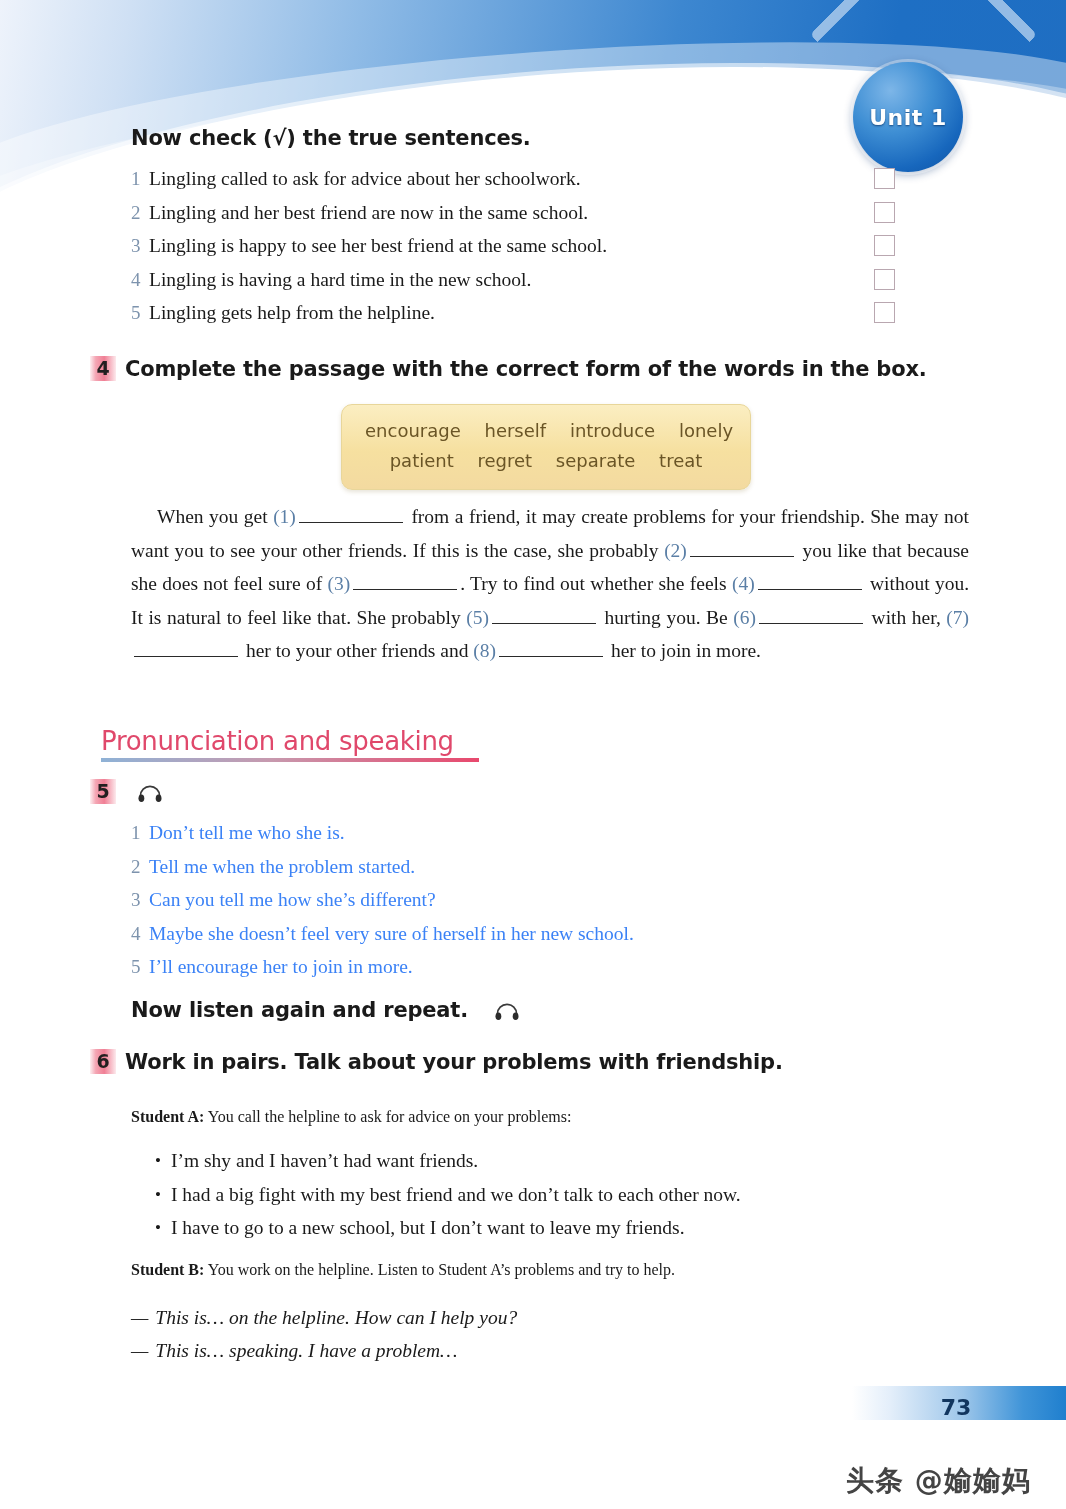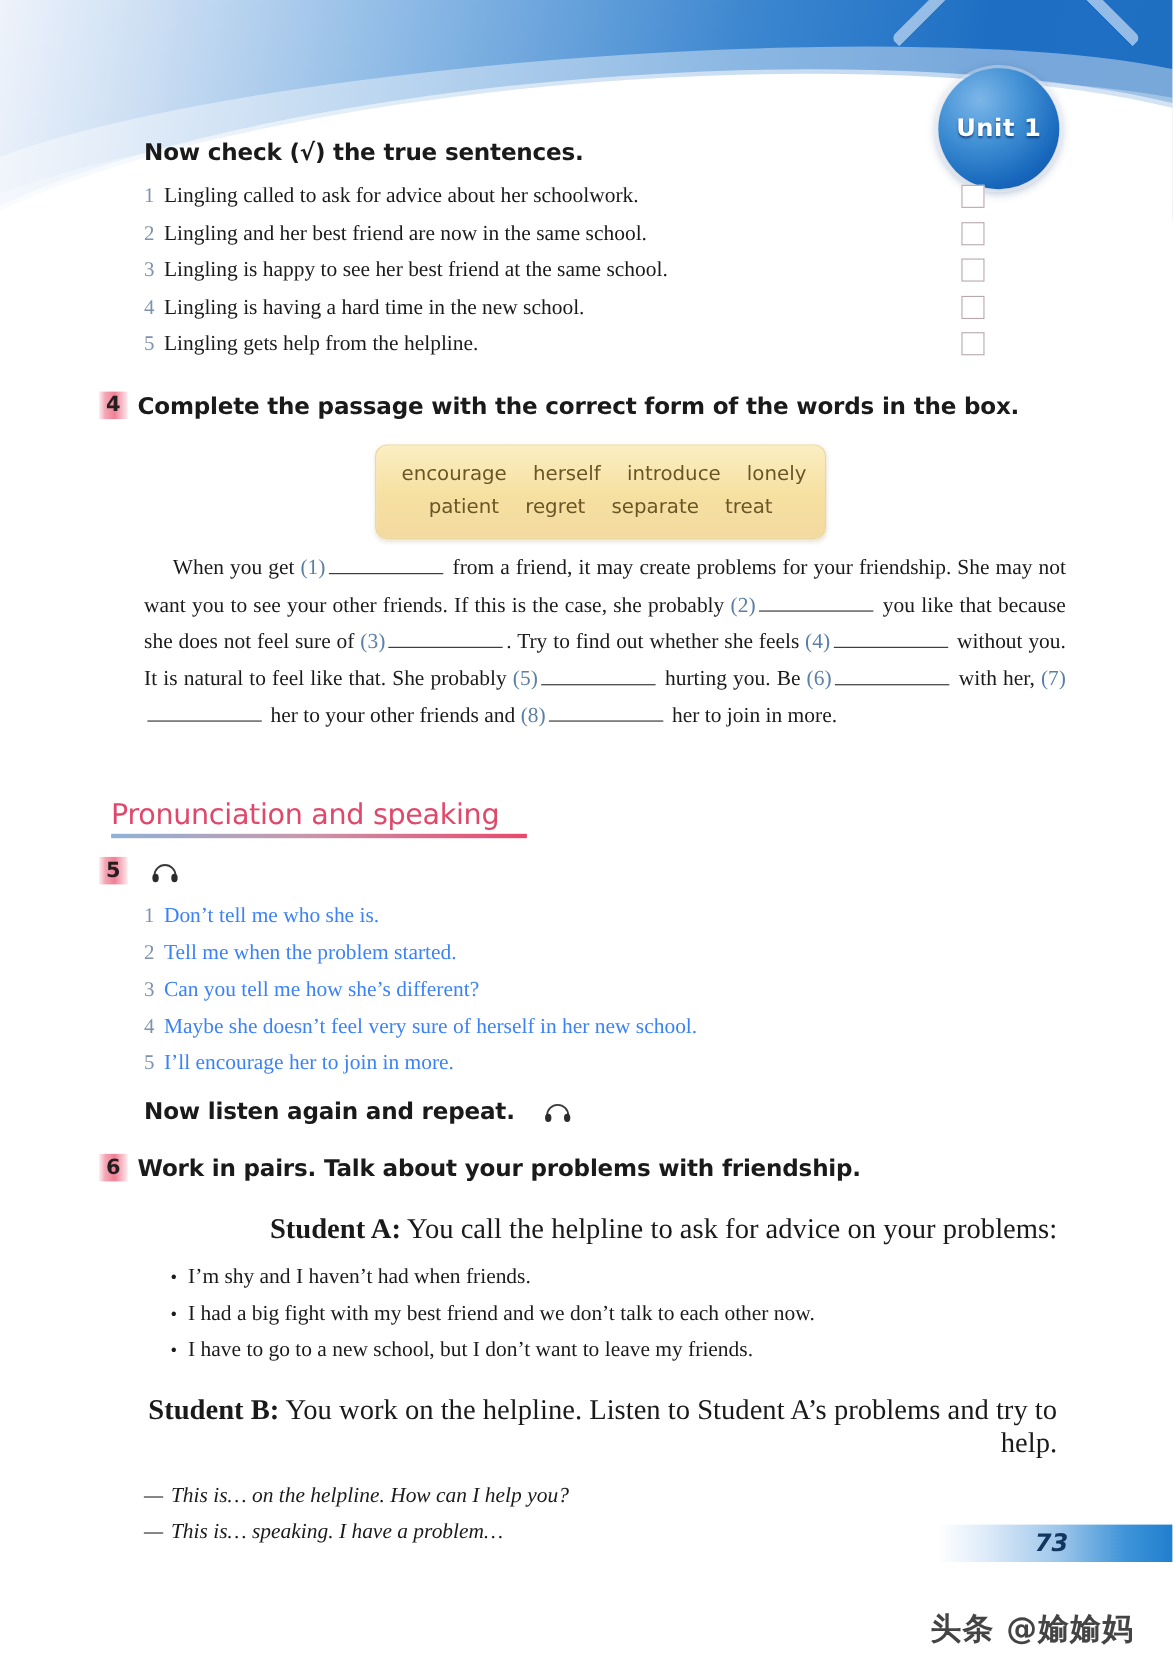--- a/index.html
+++ b/index.html
@@ -169,36 +169,36 @@
     position:absolute;left:131px;top:998px;font-size:21px;
     display:flex;align-items:center;gap:26px;
   }
 
   
   .hp{display:inline-block;width:26px;height:22px;position:relative;}
   .hp svg{display:block;}
 
   
   .student-block{position:absolute;left:131px;top:1102px;width:830px;}
-  .stu-line{font-size:26px;color:#1a1a1a;line-height:30px;text-align:right;}
+  .stu-line{font-size:16px;color:#1a1a1a;line-height:30px;}
   .stu-label{font-weight:bold;}
   .bullets{margin-top:14px;}
   .bullet-row{display:flex;align-items:flex-start;height:33.5px;padding-left:24px;}
   .bullet-dot{width:16px;flex:0 0 auto;font-size:17px;line-height:30px;color:#1a1a1a;}
   .bullet-txt{font-size:19.5px;color:#1a1a1a;white-space:nowrap;line-height:30px;}
-  .stu-b{margin-top:20px;}
+  .stu-b{margin-top:8px;}
   .dlg{margin-top:16px;}
   .dlg-row{font-style:italic;font-size:19.5px;color:#1a1a1a;line-height:33px;white-space:nowrap;}
   .dash{margin-right:7px;}
 
   
   .footer-bar{
     position:absolute;left:852px;top:1386px;width:214px;height:34px;
     background:linear-gradient(90deg,#ffffff 0%,#e3eefa 18%,#9dc6ea 52%,#3f94d8 80%,#1f7fce 100%);
-    display:flex;align-items:center;justify-content:center;font-style:italic;
+    display:flex;align-items:flex-end;justify-content:center;
   }
   .page-num{
     font-family:"DejaVu Sans", sans-serif;font-weight:bold;font-size:22px;
     color:#12365f;margin-left:-6px;
   }
   .watermark{
     position:absolute;left:846px;top:1462px;
     font-family:"DejaVu Sans", sans-serif;font-weight:bold;font-size:28px;
     color:#2b2b2b;opacity:0.88;white-space:nowrap;
     letter-spacing:1px;
@@ -347,21 +347,21 @@
 
   <div class="student-block">
     <div class="stu-line">
       <span class="stu-label">Student A:</span>
       <span>You call the helpline to ask for advice on your problems:</span>
     </div>
 
     <div class="bullets">
       <div class="bullet-row">
         <span class="bullet-dot">•</span>
-        <span class="bullet-txt">I’m shy and I haven’t had when friends.</span>
+        <span class="bullet-txt">I’m shy and I haven’t had want friends.</span>
       </div>
       <div class="bullet-row">
         <span class="bullet-dot">•</span>
         <span class="bullet-txt">I had a big fight with my best friend and we don’t talk to each other now.</span>
       </div>
       <div class="bullet-row">
         <span class="bullet-dot">•</span>
         <span class="bullet-txt">I have to go to a new school, but I don’t want to leave my friends.</span>
       </div>
     </div>

